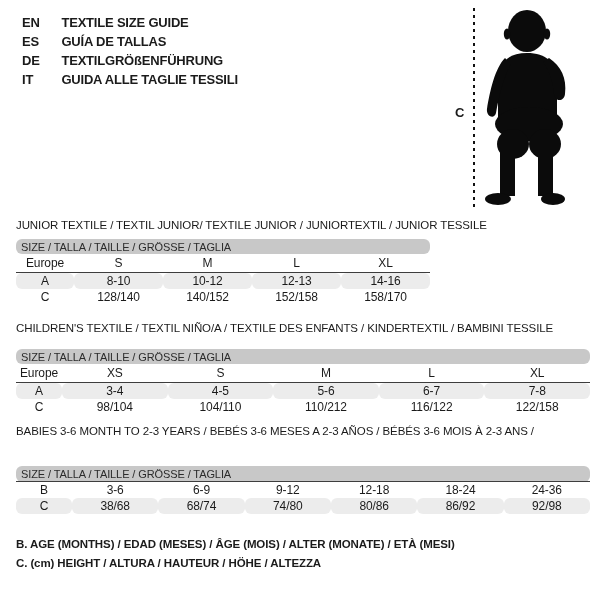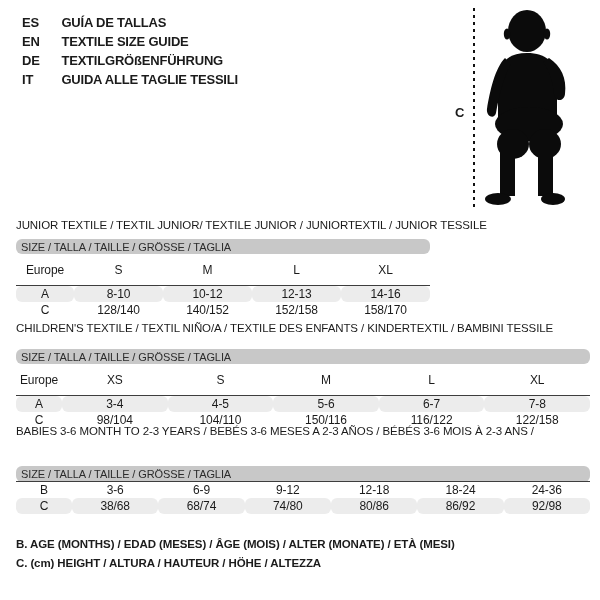--- a/index.html
+++ b/index.html
@@ -21,42 +21,42 @@
   
   .sec-title{position:absolute;left:16px;font-weight:normal;font-size:11.5px;
              letter-spacing:-0.1px;white-space:nowrap;line-height:17px;}
   
   table.size-table{position:absolute;left:16px;border-collapse:collapse;
                    table-layout:fixed;font-size:12px;letter-spacing:-0.1px;}
   table.size-table td{padding:0;text-align:center;vertical-align:middle;
                       white-space:nowrap;overflow:hidden;border-radius:6px;}
   tr.bar-row td{background:var(--bar,#c8c8c8);height:15px;font-size:11px;
                 color:#2b2b2b;text-align:left;padding-left:5px;}
-  tr.cols-row td{height:31px;}
+  tr.cols-row td{height:18px;}
   tr.data-row td{height:16px;}
   td.lbl{text-align:left;padding-left:4px;}
   tr.rule td{border-top:1.5px solid #3d3d3d;}
   tr.zebra td{background:var(--zebra,#ececec);}
   
   .notes{position:absolute;left:16px;top:535px;font-weight:bold;font-size:11.5px;
          line-height:19px;letter-spacing:-0.1px;}
 </style>
 </head>
 <body>
 
 <div class="page">
 
   <div class="langs">
     <div class="lang-row">
+      <span class="lang-code">EN</span>
+      <span>TEXTILE SIZE GUIDE</span>
+    </div>
+    <div class="lang-row">
       <span class="lang-code">ES</span>
       <span>GUÍA DE TALLAS</span>
-    </div>
-    <div class="lang-row">
-      <span class="lang-code">EN</span>
-      <span>TEXTILE SIZE GUIDE</span>
     </div>
     <div class="lang-row">
       <span class="lang-code">DE</span>
       <span>TEXTILGRÖßENFÜHRUNG</span>
     </div>
     <div class="lang-row">
       <span class="lang-code">IT</span>
       <span>GUIDA ALLE TAGLIE TESSILI</span>
     </div>
   </div>
@@ -145,21 +145,21 @@
       <td>3-4</td>
       <td>4-5</td>
       <td>5-6</td>
       <td>6-7</td>
       <td>7-8</td>
     </tr>
     <tr class="data-row">
       <td class="lbl">C</td>
       <td>98/104</td>
       <td>104/110</td>
-      <td>150/116</td>
+      <td>110/212</td>
       <td>116/122</td>
       <td>122/158</td>
     </tr>
   </tbody>
     </table>
 
   <div class="sec-title" style="top:423px">
     <div>BABIES 3-6 MONTH TO 2-3 YEARS / BEBÉS 3-6 MESES A 2-3 AÑOS / BÉBÉS 3-6 MOIS À 2-3 ANS /</div>
   </div>
   <table class="size-table" style="top:466px;width:574px">

